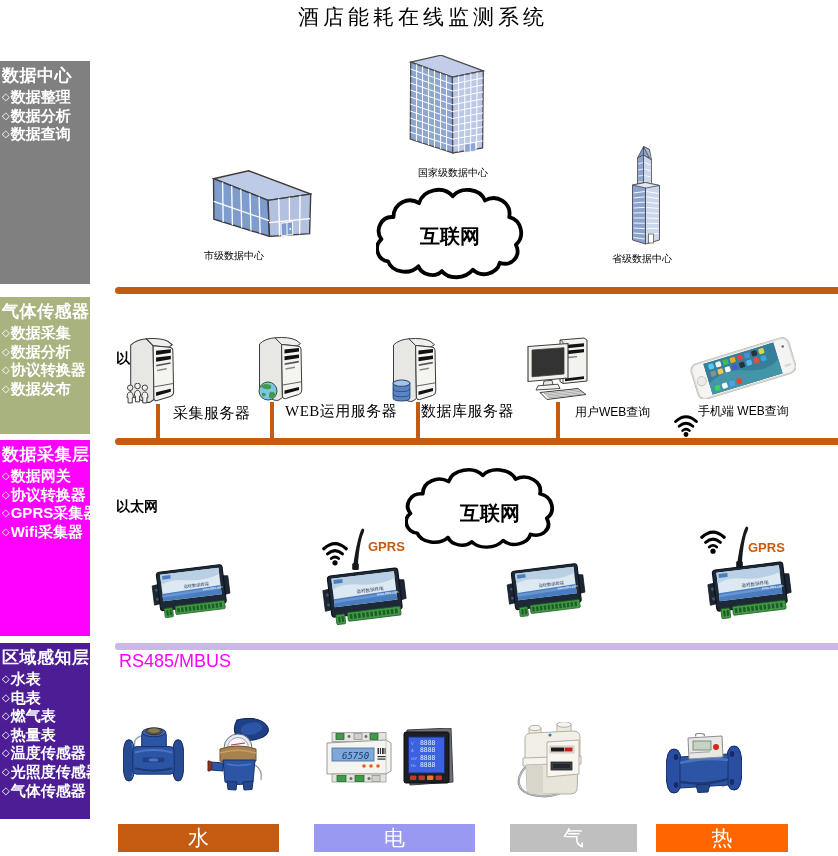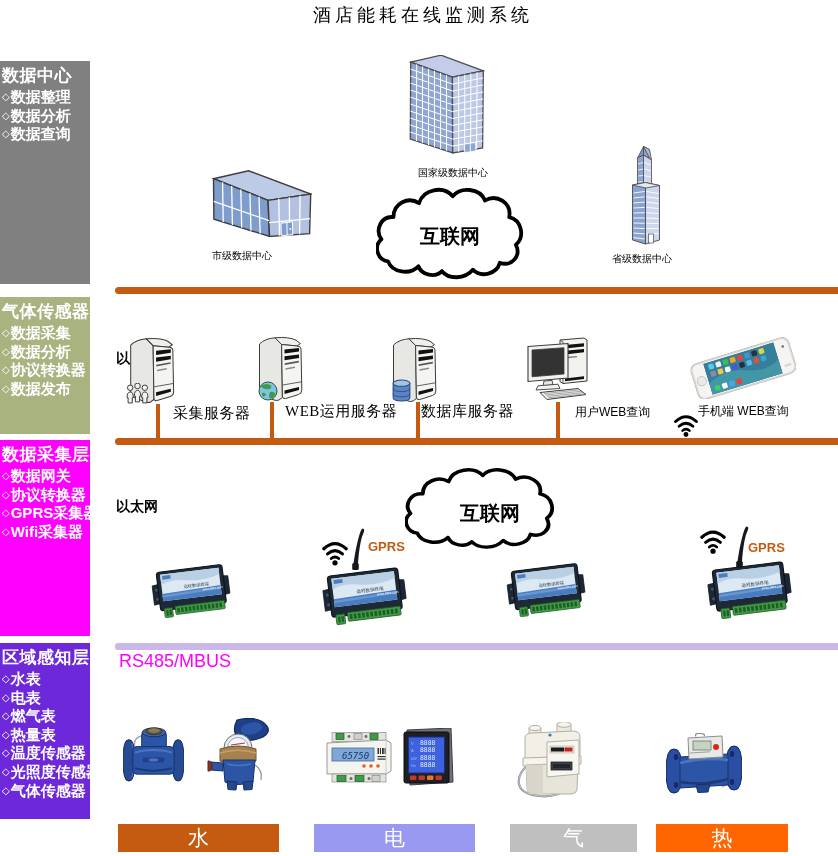--- a/index.html
+++ b/index.html
@@ -2,31 +2,31 @@
 <html><head>
 <meta charset="utf-8">
 <style>
   html,body { margin:0; padding:0; background:#fff; }
   #stage { position:relative; width:838px; height:856px; background:#ffffff; overflow:hidden;
            font-family:"Liberation Sans", sans-serif; }
   .abs { position:absolute; }
 
   
   .title { left:8px; right:0; top:3px; text-align:center; color:#000;
-           font-family:"Liberation Serif", serif; font-size:18px; letter-spacing:4px; white-space:nowrap; }
+           font-family:"Liberation Serif", serif; font-size:21px; letter-spacing:4px; white-space:nowrap; }
 
   
   .sb { left:0; width:90px; color:#fff; box-sizing:border-box; padding:5px 0 0 2px; }
   .sb-title { font-size:17px; font-weight:bold; letter-spacing:0.5px; line-height:19px; margin-bottom:3px; white-space:nowrap; }
   .sb-item { font-size:15px; font-weight:bold; line-height:18.6px; white-space:nowrap; display:flex; align-items:center; }
   .sb-bullet { font-size:10px; margin-right:1px; font-weight:normal; }
   #sb1 { top:61px;  height:223px; background:#808080; }
   #sb2 { top:297px; height:137px; background:#A9B380; }
   #sb3 { top:440px; height:196px; background:#FF00FF; }
-  #sb4 { top:643px; height:176px; background:#6d28d9; }
+  #sb4 { top:643px; height:176px; background:#4c1d95; }
 
   
   .hline { left:115px; width:723px; }
   #hline1 { top:287px;   height:7px;   background:#C55A11; border-radius:3.5px 0 0 3.5px; }
   #hline2 { top:437.5px; height:7.5px; background:#C55A11; border-radius:3.5px 0 0 3.5px; }
   #hline3 { top:643px;   height:6.5px; background:#CBB8E9; border-radius:3px 0 0 3px; }
 
   
   .vline { width:4px; background:#C55A11; }
   #v1 { left:156px; top:404px; height:37px; }
@@ -40,21 +40,21 @@
   .lbl13 { font-size:12px; }
   .seriflbl { font-family:"Liberation Serif", serif; font-size:15px; letter-spacing:0.5px; }
   .eth  { font-size:14px; font-weight:bold; color:#000000; white-space:nowrap;margin-top:48px; }
   #eth1 { left:116px; top:302px; }
   #eth2 { left:116px; top:450px; }
   #bus  { left:119px; top:651px; font-size:18px; color:#FF00FF; white-space:nowrap; }
   .gprs { font-size:13px; font-weight:bold; color:#C55A11; white-space:nowrap; }
   #gprs1 { left:368px; top:539px; }
   #gprs2 { left:748px; top:540px; }
   #lbl-national { left:418px; top:166px; }
-  #lbl-city     { left:212px; top:249px; }
+  #lbl-city     { left:204px; top:249px; }
   #lbl-province { left:612px; top:252px; }
   #lbl-server1  { left:173px; top:404px; }
   #lbl-server2  { left:285px; top:402px; }
   #lbl-server3  { left:421px; top:402px; }
   #lbl-client1  { left:575px; top:404px; }
   #lbl-client2  { left:698px; top:403px; }
 
   
   .cloud { display:block; }
   #cloud1 { left:376px; top:181px; width:148px; height:104px; }

